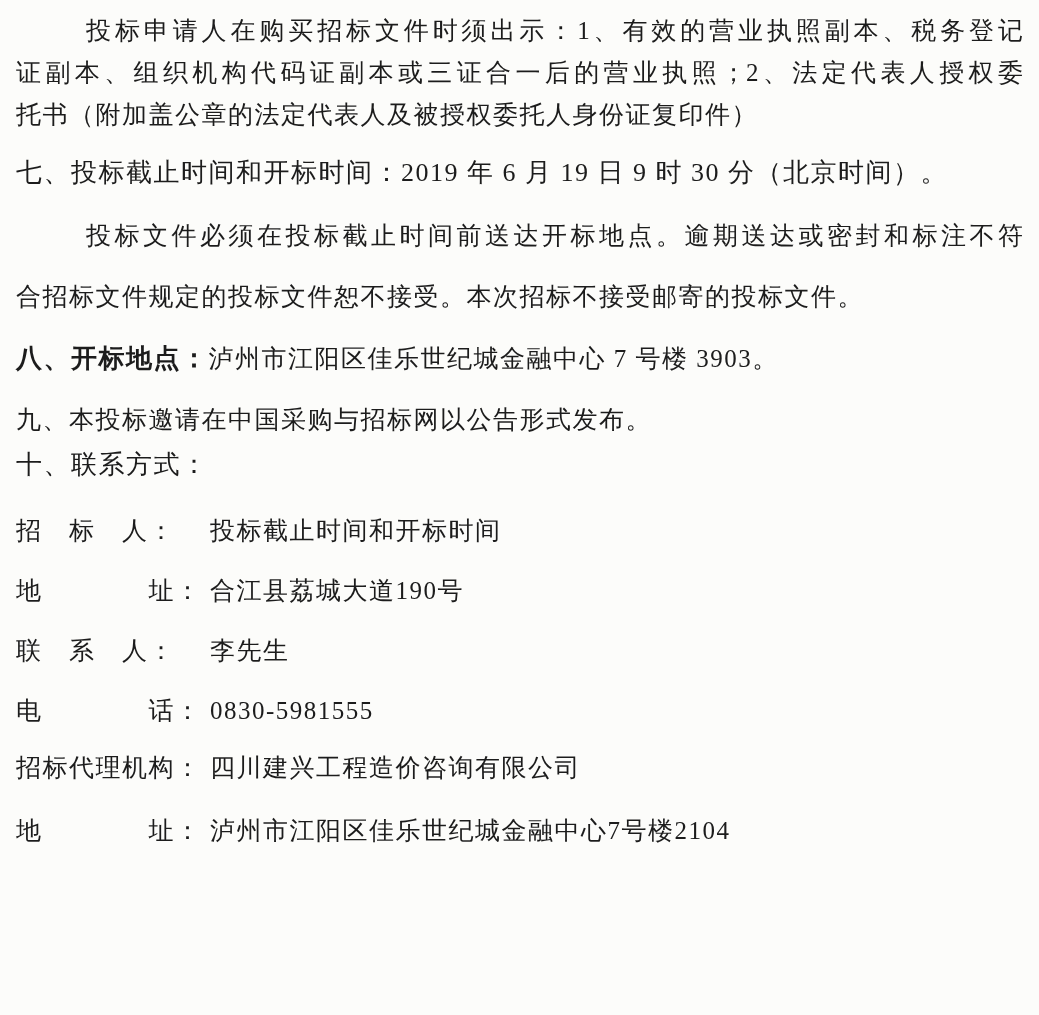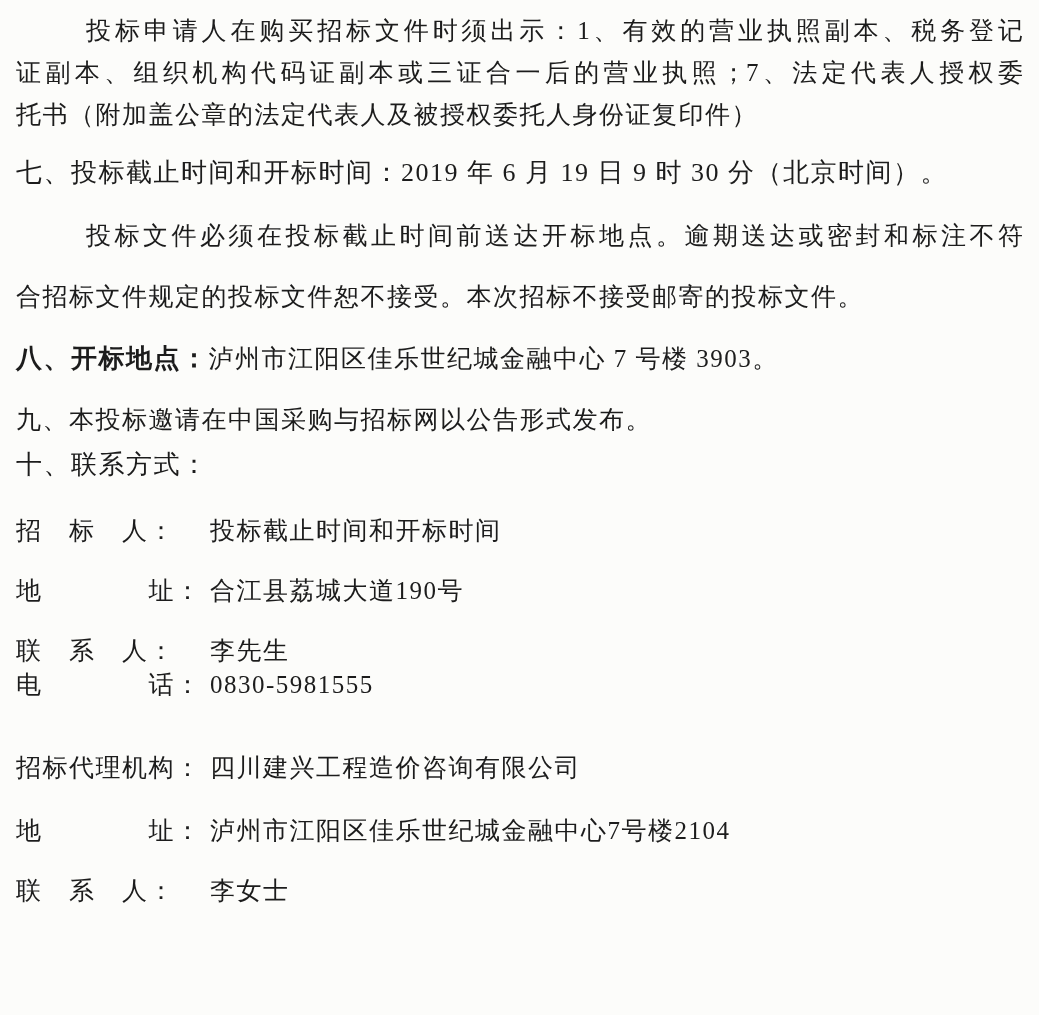--- a/index.html
+++ b/index.html
@@ -54,21 +54,21 @@
     vertical-align: top;
   }
   .bold-label { font-weight: 700; }
 </style>
 </head>
 <body>
 
 <div class="page">
 
   <div class="line just indent" style="top:15px">投标申请人在购买招标文件时须出示：1、有效的营业执照副本、税务登记</div>
-  <div class="line just" style="top:57px">证副本、组织机构代码证副本或三证合一后的营业执照；7、法定代表人授权委</div>
+  <div class="line just" style="top:57px">证副本、组织机构代码证副本或三证合一后的营业执照；2、法定代表人授权委</div>
   <div class="line" style="top:99px">托书（附加盖公章的法定代表人及被授权委托人身份证复印件）</div>
 
   <div class="line heading" style="top:157px">七、投标截止时间和开标时间：2019 年 6 月 19 日 9 时 30 分（北京时间）。</div>
 
   <div class="line just indent" style="top:220px">投标文件必须在投标截止时间前送达开标地点。逾期送达或密封和标注不符</div>
   <div class="line" style="top:281px">合招标文件规定的投标文件恕不接受。本次招标不接受邮寄的投标文件。</div>
 
   <div class="line" style="top:343px">
     <span class="bold-label" style="font-size:26px">八、开标地点：</span><span>泸州市江阳区佳乐世纪城金融中心 7 号楼 3903。</span>
   </div>
@@ -79,27 +79,24 @@
 
   <div class="line contact-row" style="top:515px">
     <span class="row-label">招　标　人：</span><span class="row-value">投标截止时间和开标时间</span>
   </div>
   <div class="line contact-row" style="top:575px">
     <span class="row-label">地　　　　址：</span><span class="row-value">合江县荔城大道190号</span>
   </div>
   <div class="line contact-row" style="top:635px">
     <span class="row-label">联　系　人：</span><span class="row-value">李先生</span>
   </div>
-  <div class="line contact-row" style="top:669px">
+  <div class="line contact-row" style="top:695px">
     <span class="row-label">电　　　　话：</span><span class="row-value">0830-5981555</span>
   </div>
 
   <div class="line contact-row" style="top:752px">
     <span class="row-label">招标代理机构：</span><span class="row-value">四川建兴工程造价咨询有限公司</span>
   </div>
   <div class="line contact-row" style="top:815px">
     <span class="row-label">地　　　　址：</span><span class="row-value">泸州市江阳区佳乐世纪城金融中心7号楼2104</span>
   </div>
-  <div class="line contact-row" style="top:875px">
-    <span class="row-label">联　系　人：</span><span class="row-value">李女士</span>
-  </div>
 
 </div>
 
 </body></html>

